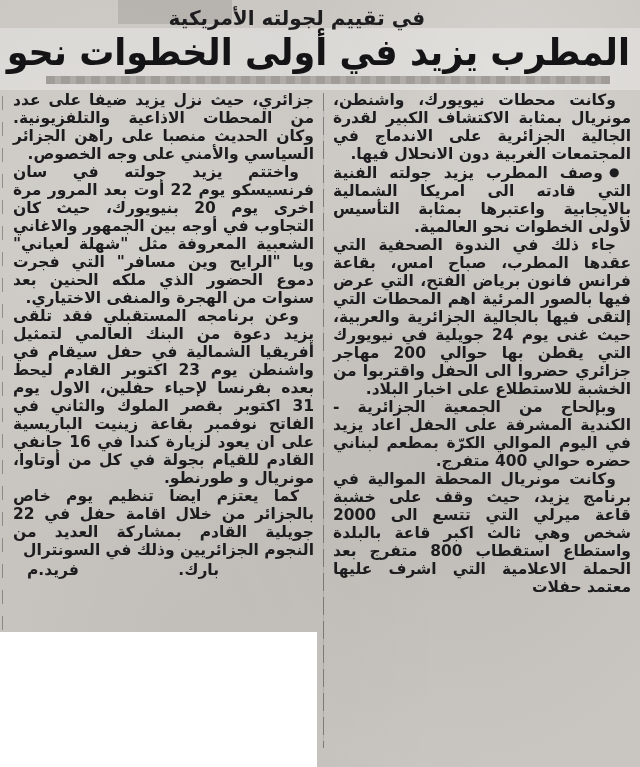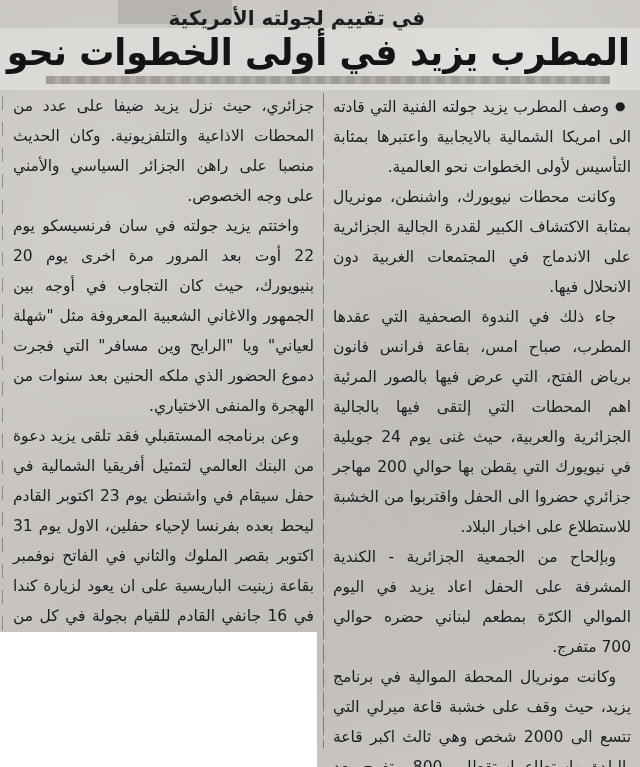--- a/index.html
+++ b/index.html
@@ -51,21 +51,21 @@
   }
   .columns { display:flex; padding:0 9px 0 10px; }
   .col-first { width:298px; }
   .col-second { width:301px; }
   .divider {
     width:1px; height:655px; margin:2px 9px 0 9px; flex:none;
     background:repeating-linear-gradient(180deg, rgba(50,50,50,.50) 0 18px, rgba(50,50,50,.14) 18px 24px);
   }
   .para {
     margin:0; text-align:justify; text-indent:15px;
-    font-size:15.5px; line-height:30px; font-weight:normal;
+    font-size:15.5px; line-height:18px; font-weight:bold;
   }
   .para.lead { text-indent:5px; }
   .para.cont { text-indent:0; }
   .bullet { font-size:12px; margin-left:6px; vertical-align:2px; }
   .lastline {
     display:flex; align-items:baseline;
     font-size:15.5px; line-height:23.5px; font-weight:bold;
   }
   .closing-word { margin-right:95px; }
   .byline { margin-right:auto; margin-left:14px; font-weight:bold; }
@@ -78,24 +78,24 @@
   <div class="patch-topleft"></div>
   <div class="edge-line"></div>
 
   <div class="content">
     <div class="kicker">في تقييم لجولته الأمريكية</div>
     <h1 class="headline">المطرب يزيد في أولى الخطوات نحو العالمية</h1>
     <div class="headline-rule"></div>
 
     <div class="columns">
       <div class="col-first">
+        <p class="para">وكانت محطات نيويورك، واشنطن، مونريال بمثابة الاكتشاف الكبير لقدرة الجالية الجزائرية على الاندماج في المجتمعات الغربية دون الانحلال فيها.</p>
         <p class="para lead"><span class="bullet">●</span><span>وصف المطرب يزيد جولته الفنية التي قادته الى امريكا الشمالية بالايجابية واعتبرها بمثابة التأسيس لأولى الخطوات نحو العالمية.</span></p>
-        <p class="para">وكانت محطات نيويورك، واشنطن، مونريال بمثابة الاكتشاف الكبير لقدرة الجالية الجزائرية على الاندماج في المجتمعات الغربية دون الانحلال فيها.</p>
         <p class="para">جاء ذلك في الندوة الصحفية التي عقدها المطرب، صباح امس، بقاعة فرانس فانون برياض الفتح، التي عرض فيها بالصور المرئية اهم المحطات التي إلتقى فيها بالجالية الجزائرية والعربية، حيث غنى يوم 24 جويلية في نيويورك التي يقطن بها حوالي 200 مهاجر جزائري حضروا الى الحفل واقتربوا من الخشبة للاستطلاع على اخبار البلاد.</p>
-        <p class="para">وبإلحاح من الجمعية الجزائرية - الكندية المشرفة على الحفل اعاد يزيد في اليوم الموالي الكرّة بمطعم لبناني حضره حوالي 700 متفرج.</p>
+        <p class="para">وبإلحاح من الجمعية الجزائرية - الكندية المشرفة على الحفل اعاد يزيد في اليوم الموالي الكرّة بمطعم لبناني حضره حوالي 400 متفرج.</p>
         <p class="para">وكانت مونريال المحطة الموالية في برنامج يزيد، حيث وقف على خشبة قاعة ميرلي التي تتسع الى 2000 شخص وهي ثالث اكبر قاعة بالبلدة واستطاع استقطاب 800 متفرج بعد الحملة الاعلامية التي اشرف عليها معتمد حفلات</p>
       </div>
 
       <div class="divider"></div>
 
       <div class="col-second">
         <p class="para cont">جزائري، حيث نزل يزيد ضيفا على عدد من المحطات الاذاعية والتلفزيونية. وكان الحديث منصبا على راهن الجزائر السياسي والأمني على وجه الخصوص.</p>
         <p class="para">واختتم يزيد جولته في سان فرنسيسكو يوم 22 أوت بعد المرور مرة اخرى يوم 20 بنيويورك، حيث كان التجاوب في أوجه بين الجمهور والاغاني الشعبية المعروفة مثل "شهلة لعياني" ويا "الرايح وين مسافر" التي فجرت دموع الحضور الذي ملكه الحنين بعد سنوات من الهجرة والمنفى الاختياري.</p>
         <p class="para">وعن برنامجه المستقبلي فقد تلقى يزيد دعوة من البنك العالمي لتمثيل أفريقيا الشمالية في حفل سيقام في واشنطن يوم 23 اكتوبر القادم ليحط بعده بفرنسا لإحياء حفلين، الاول يوم 31 اكتوبر بقصر الملوك والثاني في الفاتح نوفمبر بقاعة زينيت الباريسية على ان يعود لزيارة كندا في 16 جانفي القادم للقيام بجولة في كل من أوتاوا، مونريال و طورنطو.</p>
         <p class="para">كما يعتزم ايضا تنظيم يوم خاص بالجزائر من خلال اقامة حفل في 22 جويلية القادم بمشاركة العديد من النجوم الجزائريين وذلك في السونترال</p>

